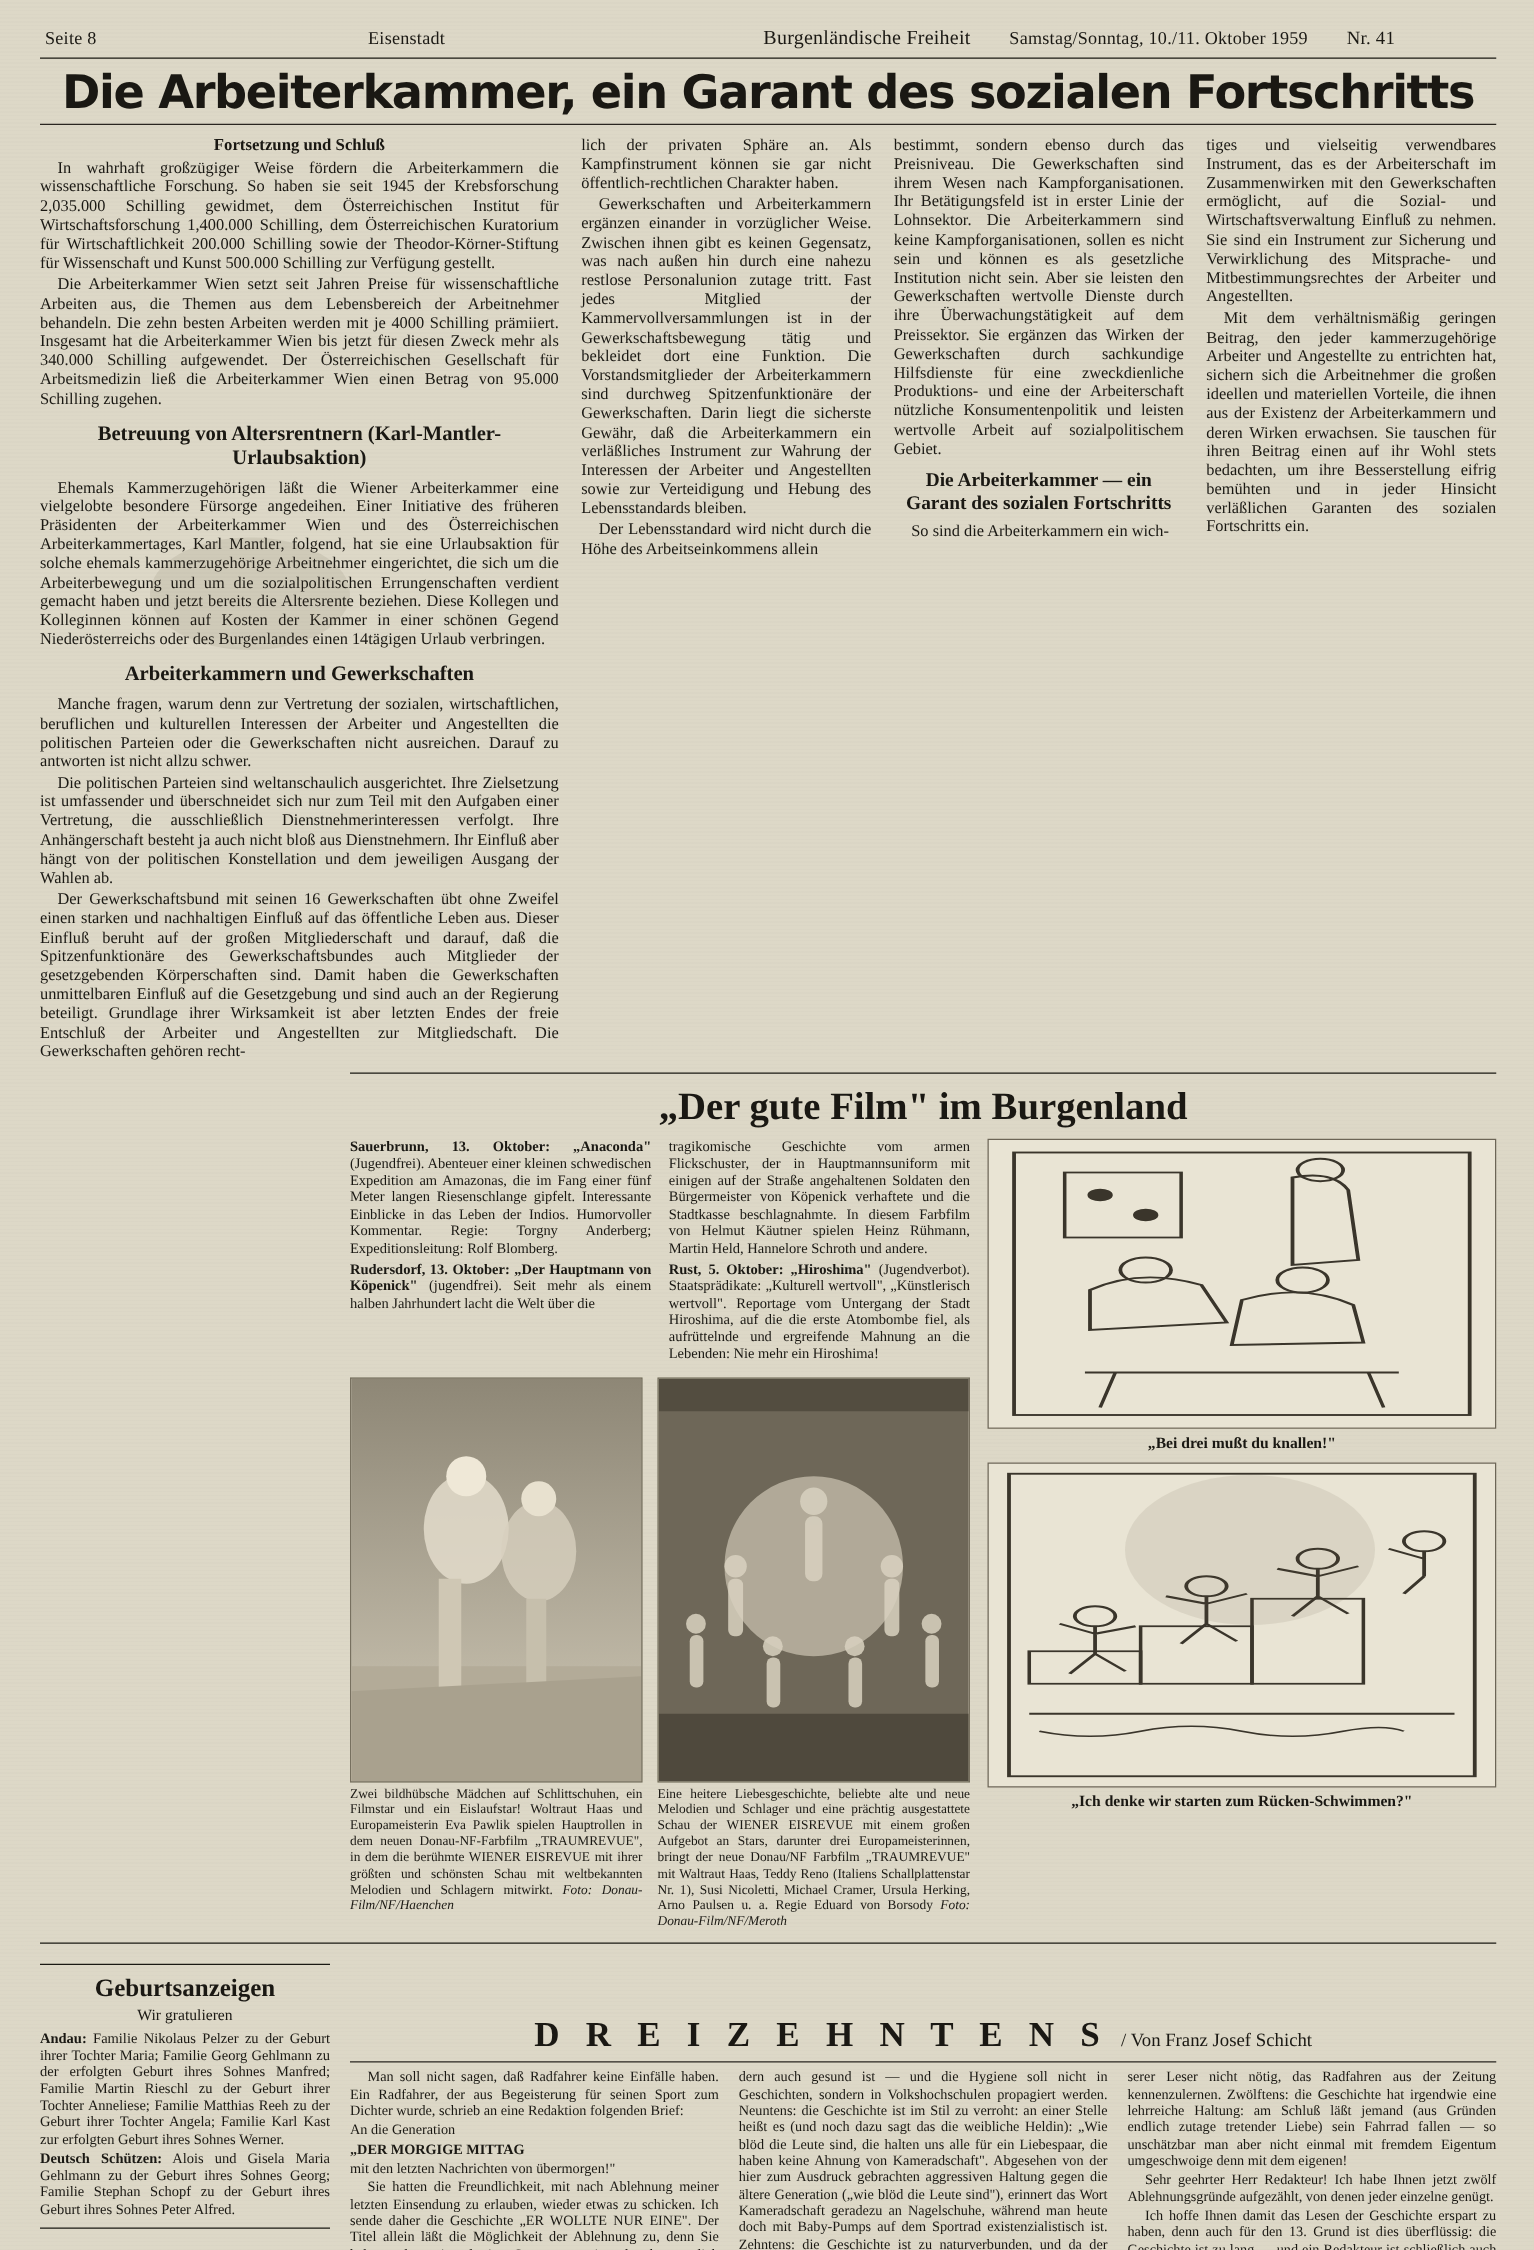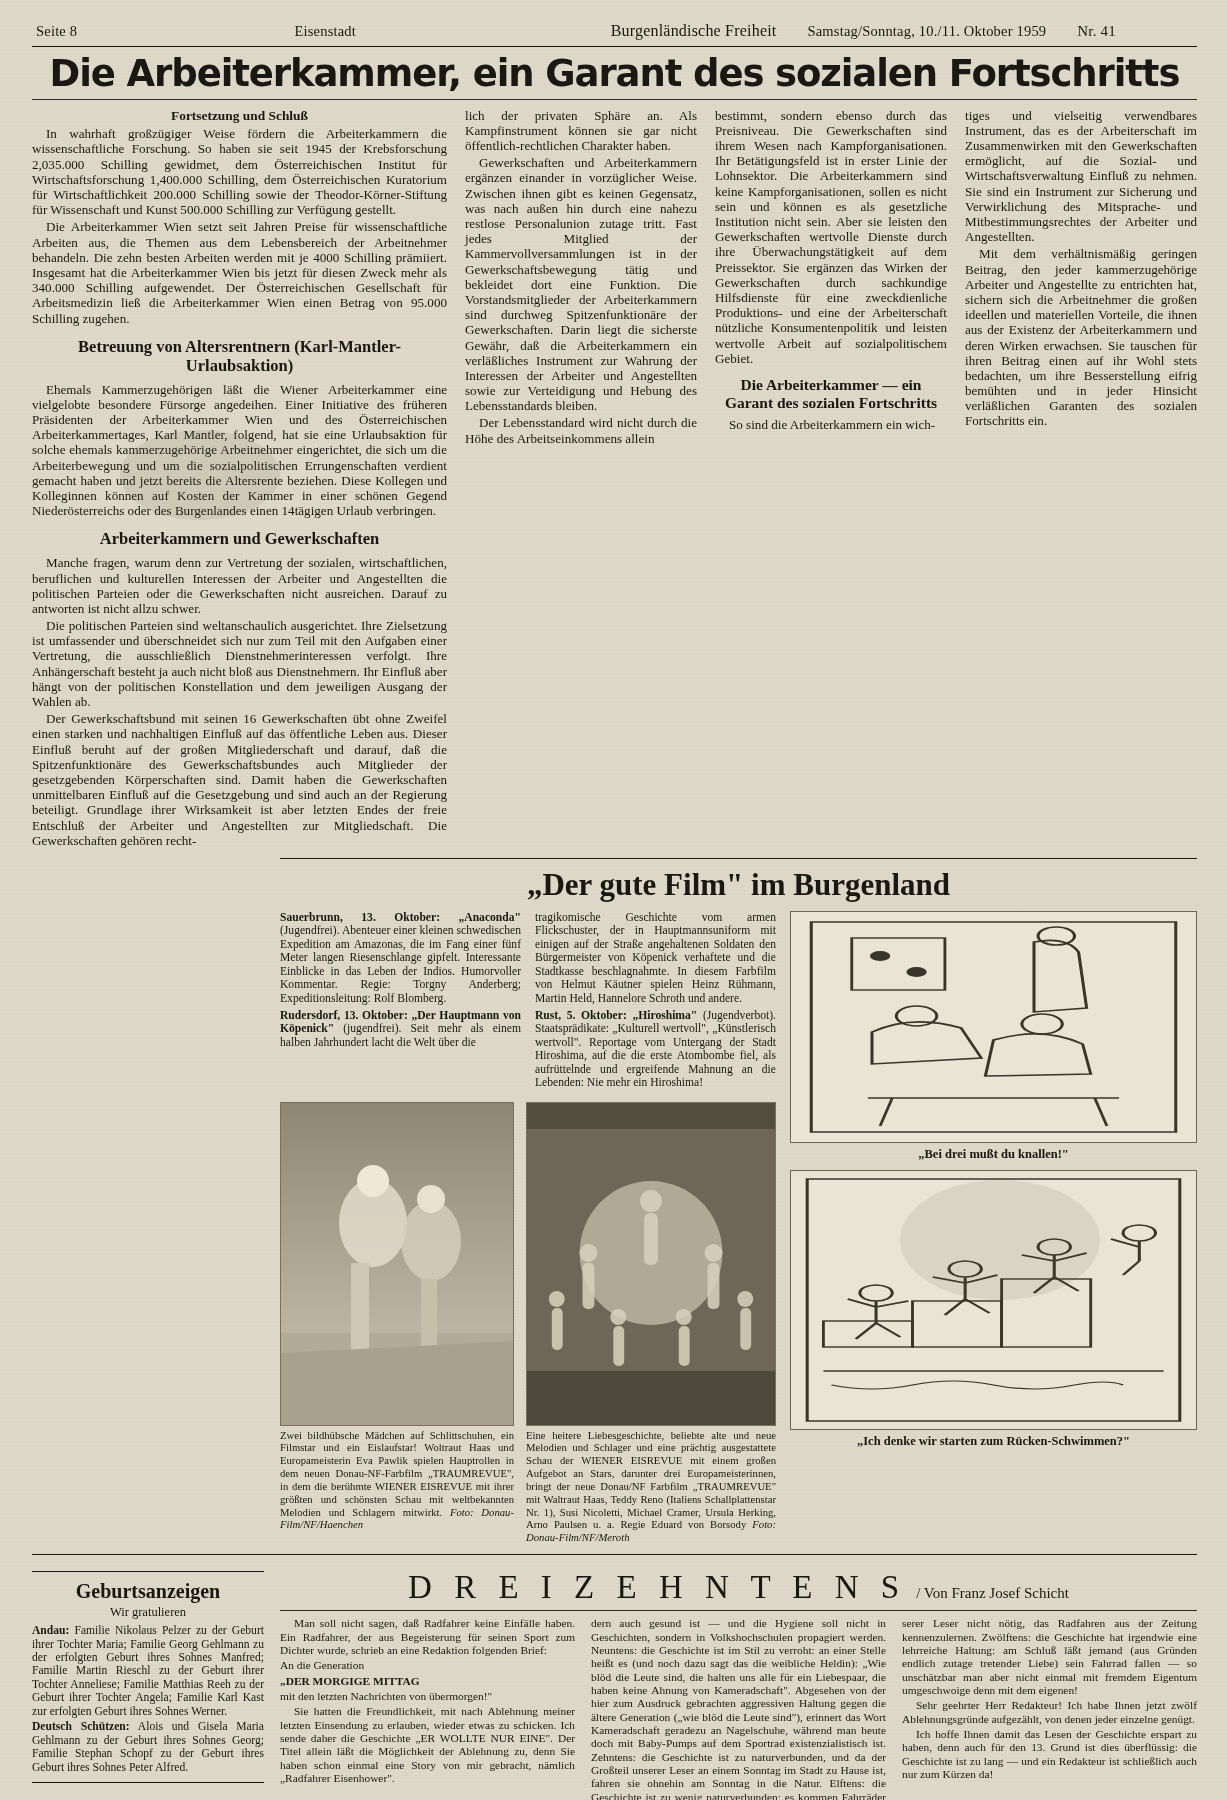--- a/index.html
+++ b/index.html
@@ -114,23 +114,24 @@
   
   .drei-head{
     display:flex;
     align-items:baseline;
     justify-content:center;
     gap:10px;
     margin:6px 0 4px 0;
   }
   .drei-title{
     font-family:"Liberation Serif", serif;
-    font-weight:normal;
-    font-size:33px;
+    font-weight:bold;
+    font-size:28px;
     letter-spacing:7px;
+    margin-top:44px;
   }
   .drei-by{font-size:15px;}
 
   .geb-box{
     border-top:1.3px solid #1a1813;
     border-bottom:1.3px solid #1a1813;
     margin-top:8px;
     padding:6px 0 6px 0;
   }
   .geb-title{

